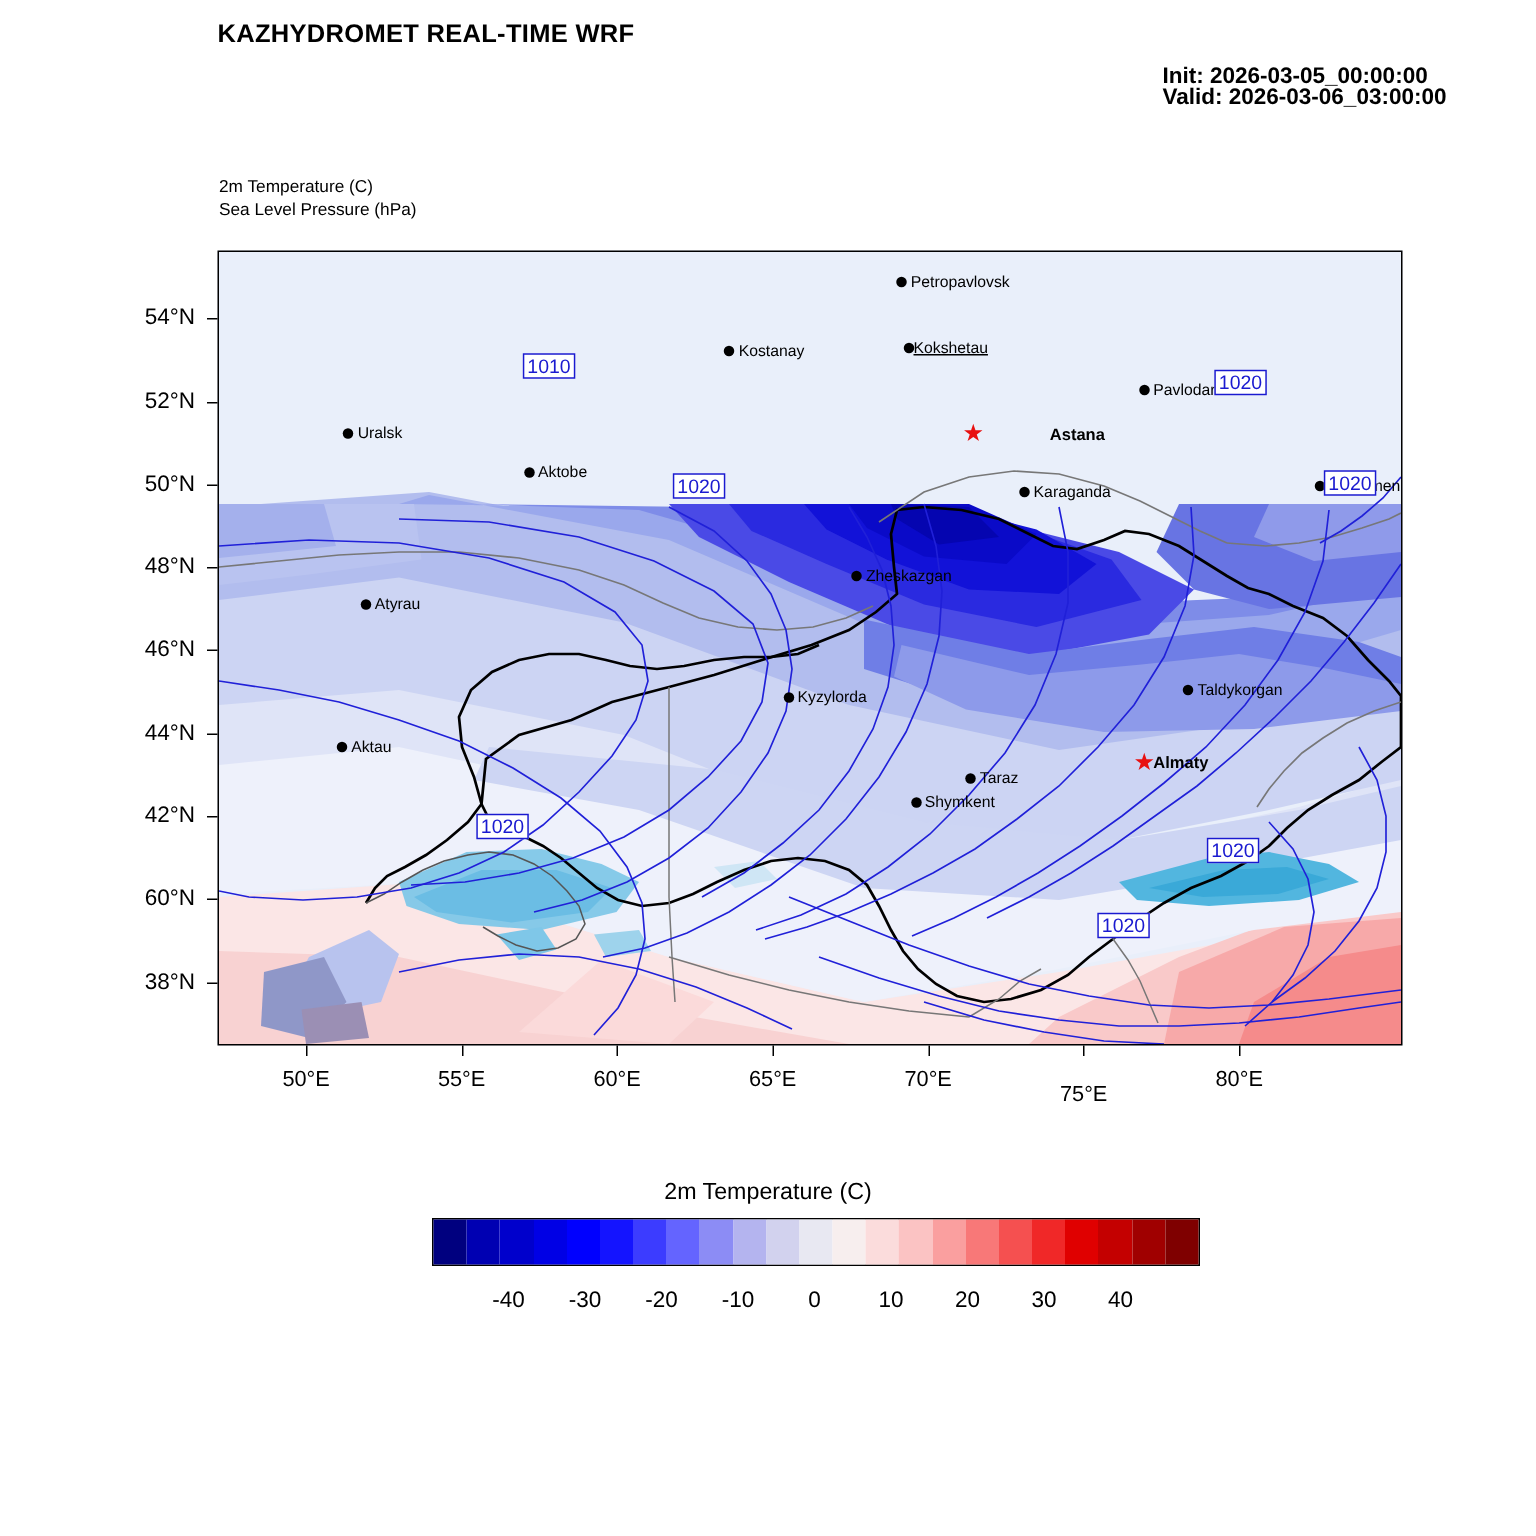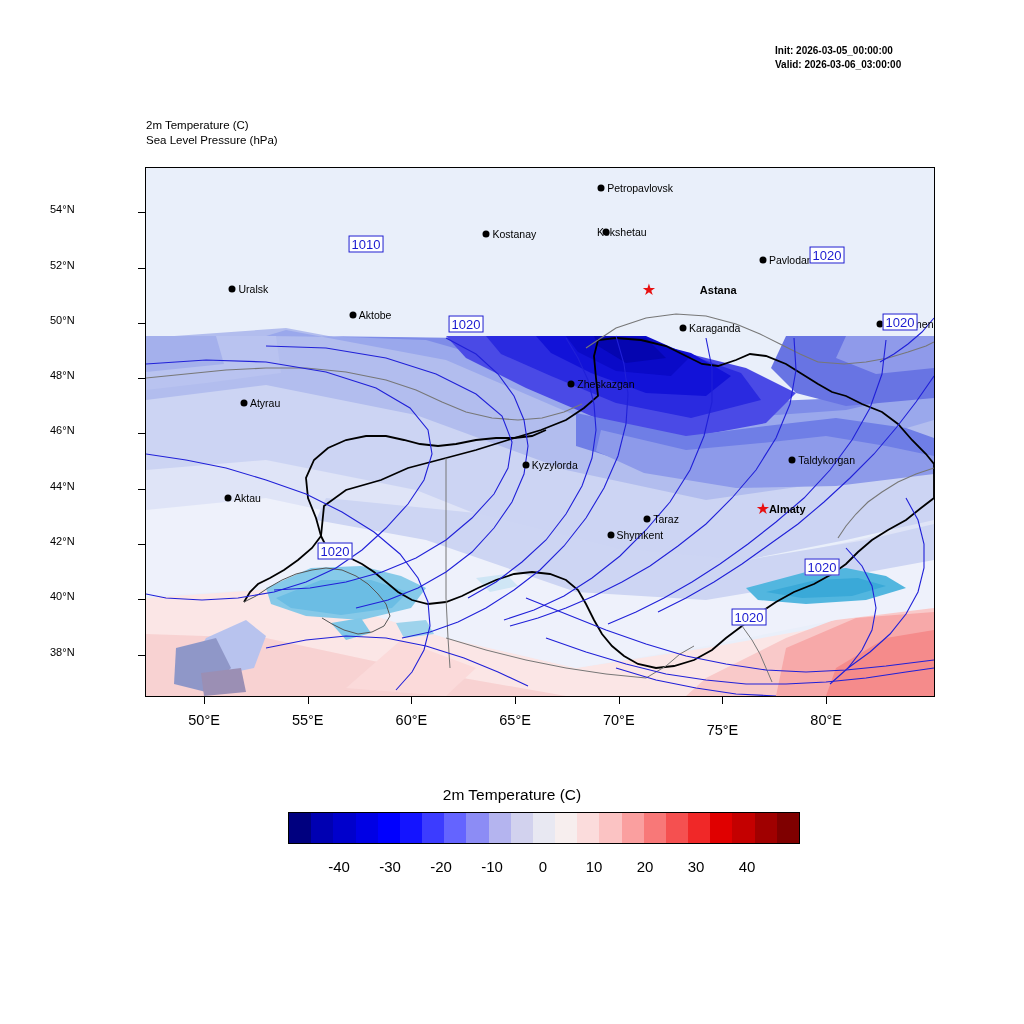--- a/index.html
+++ b/index.html
@@ -22,21 +22,21 @@
     left: 145px; top: 12px;
     font-size: 17px;
     font-weight: bold;
     line-height: 22px;
     letter-spacing: 0.2px;
   }
   #title-line2 { font-weight: bold; }
 
   #init-block {
     left: 775px; top: 44px;
-    font-size: 10px;
+    font-size: 15px;
     line-height: 14px;
     font-weight: bold;
   }
 
   #field-labels {
     left: 146px; top: 118px;
     font-size: 11.5px;
     line-height: 15px;
   }
 
@@ -47,22 +47,22 @@
     border: 1px solid #000;
     box-sizing: border-box;
     overflow: hidden;
     background: #eaf0fb;
   }
   #map-canvas { position: absolute; left: 0; top: 0; width: 788px; height: 528px; }
 
   
   .lat-label {
     right: 0; 
-    font-size: 11px;
-    text-align: left;
+    font-size: 15px;
+    text-align: right;
     width: 80px;
   }
   .lat-tick {
     width: 7px; height: 1px; background: #000;
   }
   .lon-label {
     font-size: 14.5px;
     text-align: center;
     width: 80px;
   }
@@ -131,20 +131,21 @@
     font-size: 15px;
     text-align: center;
     width: 60px;
     transform: translateX(-50%);
   }
 </style>
 </head>
 <body>
 
 <div class="abs" id="title-block">
+  <div>KAZHYDROMET REAL-TIME WRF</div>
 </div>
 
 <div class="abs" id="init-block">
   <div>Init: 2026-03-05_00:00:00</div>
   <div>Valid: 2026-03-06_03:00:00</div>
 </div>
 
 <div class="abs" id="field-labels">
   <div>2m Temperature   (C)</div>
   <div>Sea Level Pressure   (hPa)</div>
@@ -255,21 +256,21 @@
       <div class="abs city-label" style="left: 212.746px; top: 147.066px; text-align: center;">Aktobe</div>
       <div class="abs city-dot" style="left: 97.8779px; top: 234.974px;"></div>
       <div class="abs city-label" style="left: 103.878px; top: 234.974px;">Atyrau</div>
       <div class="abs city-dot" style="left: 82.1179px; top: 330.346px;"></div>
       <div class="abs city-label" style="left: 88.1179px; top: 330.346px;">Aktau</div>
       <div class="abs city-dot" style="left: 340.499px; top: 66.0691px;"></div>
       <div class="abs city-label" style="left: 346.499px; top: 66.0691px;">Kostanay</div>
       <div class="abs city-dot" style="left: 455.174px; top: 20.1801px;"></div>
       <div class="abs city-label" style="left: 461.174px; top: 20.1801px;">Petropavlovsk</div>
       <div class="abs city-dot" style="left: 460.151px; top: 64.134px;"></div>
-      <div class="abs city-label" style="left: 451px; top: 64.134px;">Kokshetau</div>
+      <div class="abs city-label" style="left: 463px; top: 64.134px; text-decoration: underline;">Kokshetau</div>
       <div class="abs city-dot" style="left: 616.921px; top: 91.778px;"></div>
       <div class="abs city-label" style="left: 622.921px; top: 91.778px;">Pavlodar</div>
       <div class="abs capital-star" style="left: 502.868px; top: 122.186px;">★</div>
       <div class="abs capital-label" style="left: 508.868px; top: 122.186px; margin-left: 45px;">Astana</div>
       <div class="abs city-dot" style="left: 537.084px; top: 160.335px;"></div>
       <div class="abs city-label" style="left: 543.084px; top: 160.335px;">Karaganda</div>
       <div class="abs city-dot" style="left: 734.292px; top: 155.636px;"></div>
       <div class="abs city-label" style="left: 740.292px; top: 155.636px;">Ustkamen</div>
       <div class="abs city-dot" style="left: 425.313px; top: 215.623px;"></div>
       <div class="abs city-label" style="left: 431.313px; top: 215.623px;">Zheskazgan</div>
@@ -305,21 +306,21 @@
     <div class="abs lat-label" style="left: 50px; top: 313.806px;">50°N</div>
     <div class="abs lat-tick" style="left: 138px; top: 378.094px;"></div>
     <div class="abs lat-label" style="left: 50px; top: 369.094px;">48°N</div>
     <div class="abs lat-tick" style="left: 138px; top: 433.382px;"></div>
     <div class="abs lat-label" style="left: 50px; top: 424.382px;">46°N</div>
     <div class="abs lat-tick" style="left: 138px; top: 488.67px;"></div>
     <div class="abs lat-label" style="left: 50px; top: 479.67px;">44°N</div>
     <div class="abs lat-tick" style="left: 138px; top: 543.958px;"></div>
     <div class="abs lat-label" style="left: 50px; top: 534.958px;">42°N</div>
     <div class="abs lat-tick" style="left: 138px; top: 599.246px;"></div>
-    <div class="abs lat-label" style="left: 50px; top: 590.246px;">40°N</div>
+    <div class="abs lat-label" style="left: 50px; top: 590.246px;">60°N</div>
     <div class="abs lat-tick" style="left: 138px; top: 654.534px;"></div>
     <div class="abs lat-label" style="left: 50px; top: 645.534px;">38°N</div>
   </div>
 <div id="lon-layer">
     <div class="abs lon-tick" style="left: 204.063px; top: 697px;"></div>
     <div class="abs lon-label" style="left: 164.063px; top: 712px;">50°E</div>
     <div class="abs lon-tick" style="left: 307.747px; top: 697px;"></div>
     <div class="abs lon-label" style="left: 267.747px; top: 712px;">55°E</div>
     <div class="abs lon-tick" style="left: 411.432px; top: 697px;"></div>
     <div class="abs lon-label" style="left: 371.432px; top: 712px;">60°E</div>

